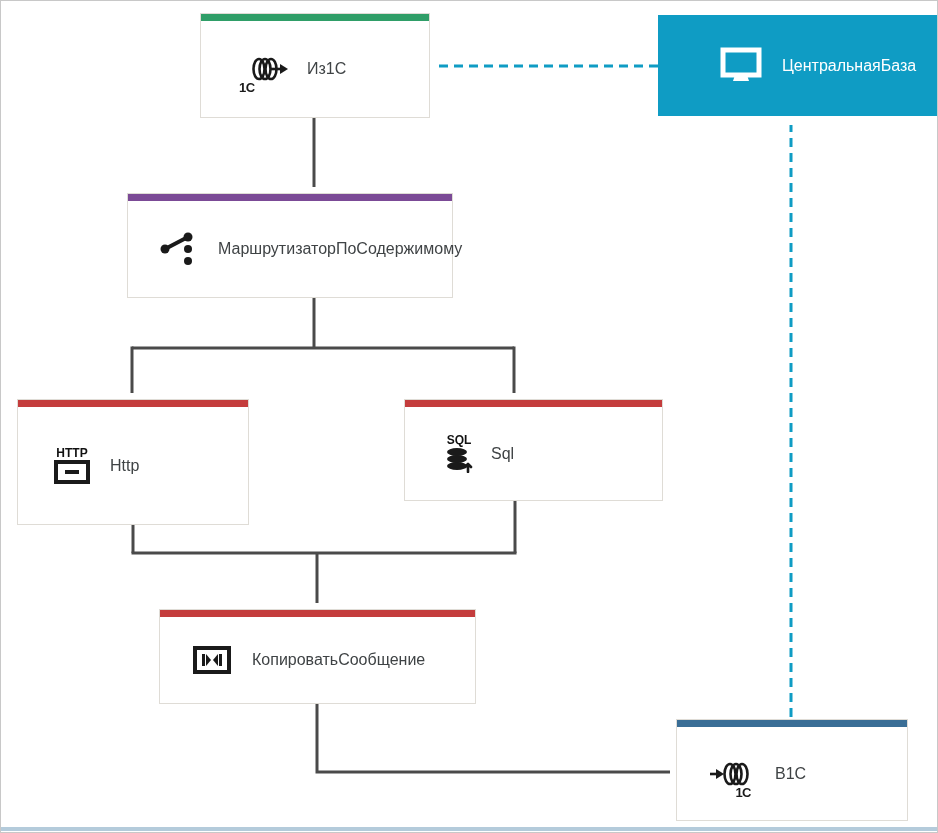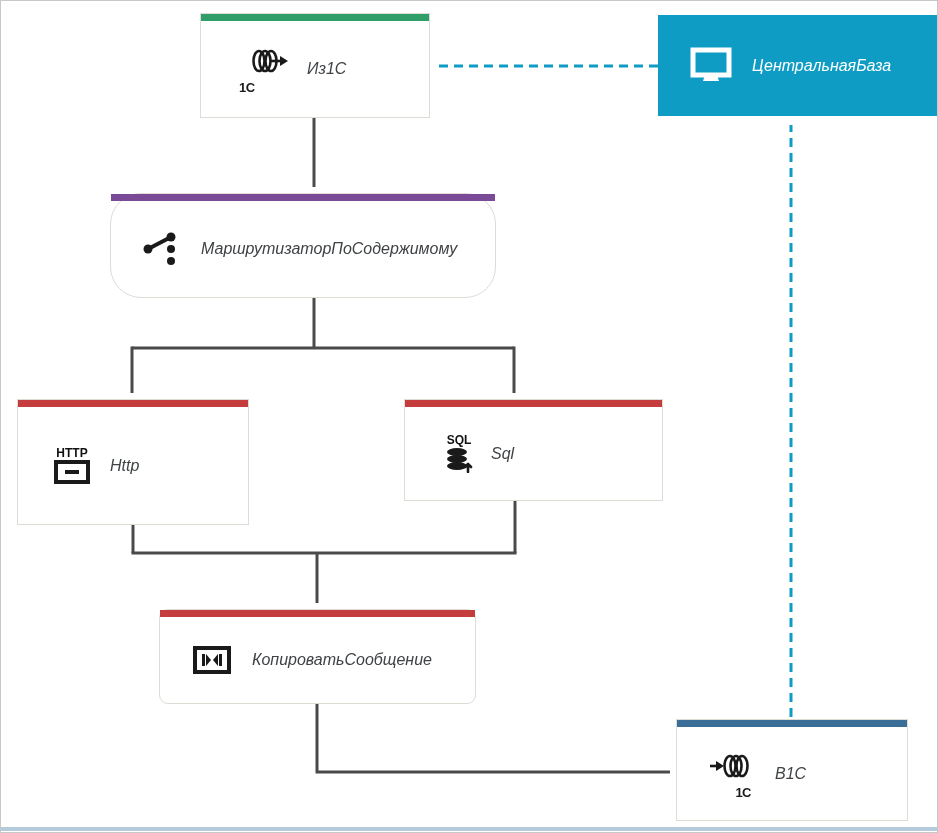--- a/index.html
+++ b/index.html
@@ -12,49 +12,49 @@
   }
   #edges { position:absolute; left:0; top:0; width:938px; height:833px; pointer-events:none; }
   #edges path { pointer-events:stroke; fill:none; }
 
   .node {
     position:absolute; background:#ffffff; border:1px solid #dfdcd6;
     display:flex; flex-direction:column; cursor:pointer;
   }
   .accent { height:7px; width:100%; flex:0 0 auto; }
   .body { flex:1 1 auto; display:flex; align-items:center; }
-  .label { font-size:16px; color:#3f4345; white-space:nowrap;font-style:italic; }
+  .label { font-size:16px; color:#3f4345; white-space:nowrap; }
 
   .node.filled { border:none; }
   .node.filled .body { width:100%; }
   .node.filled .label { color:#ffffff; }
 
   
-  .iconwrap { position:relative; display:flex; align-items:flex-start; justify-content:center; }
+  .iconwrap { position:relative; display:flex; align-items:flex-end; justify-content:center; }
   .coilwrap { width:46px; height:44px; }
   .badge-1c {
     position:absolute; left:-6px; bottom:-4px;
     font-size:13px; font-weight:700; color:#1a1a1a; letter-spacing:-0.5px;
   }
   .badge-1c.right { left:auto; right:2px; }
   .cap-icon { display:flex; flex-direction:column; align-items:center; line-height:1; }
   .icon-caption { font-size:12px; font-weight:700; color:#111; letter-spacing:0; margin-bottom:1px; }
 
   
   #node-iz1c    { left:199px; top:12px;  width:230px; height:105px; }
   #node-iz1c .body { padding-left:44px; gap:16px; }
-  #node-central { left:657px; top:14px;  width:280px; height:101px; }
+  #node-central { left:657px; top:14px;  width:280px; height:101px;padding-left:30px; }
   #node-central .body { padding-left:32px; gap:20px; }
-  #node-router  { left:109px; top:192px; width:386px; height:105px;border-radius:31px; }
+  #node-router  { left:126px; top:192px; width:326px; height:105px; }
   #node-router .body { padding-left:30px; gap:16px; }
   #node-http    { left:16px;  top:398px; width:232px; height:126px; }
   #node-http .body { padding-left:34px; gap:18px; }
   #node-sql     { left:403px; top:398px; width:259px; height:102px; }
   #node-sql .body { padding-left:38px; gap:16px; }
-  #node-copy    { left:158px; top:608px; width:317px; height:95px;border-radius:9px; }
+  #node-copy    { left:158px; top:608px; width:317px; height:95px; }
   #node-copy .body { padding-left:32px; gap:20px; }
   #node-v1c     { left:675px; top:718px; width:232px; height:102px; }
   #node-v1c .body { padding-left:30px; gap:22px; }
 
   #footer-strip {
     position:absolute; left:0; right:0; bottom:1px; height:4px;
   }
 </style>
 </head>
 <body>

